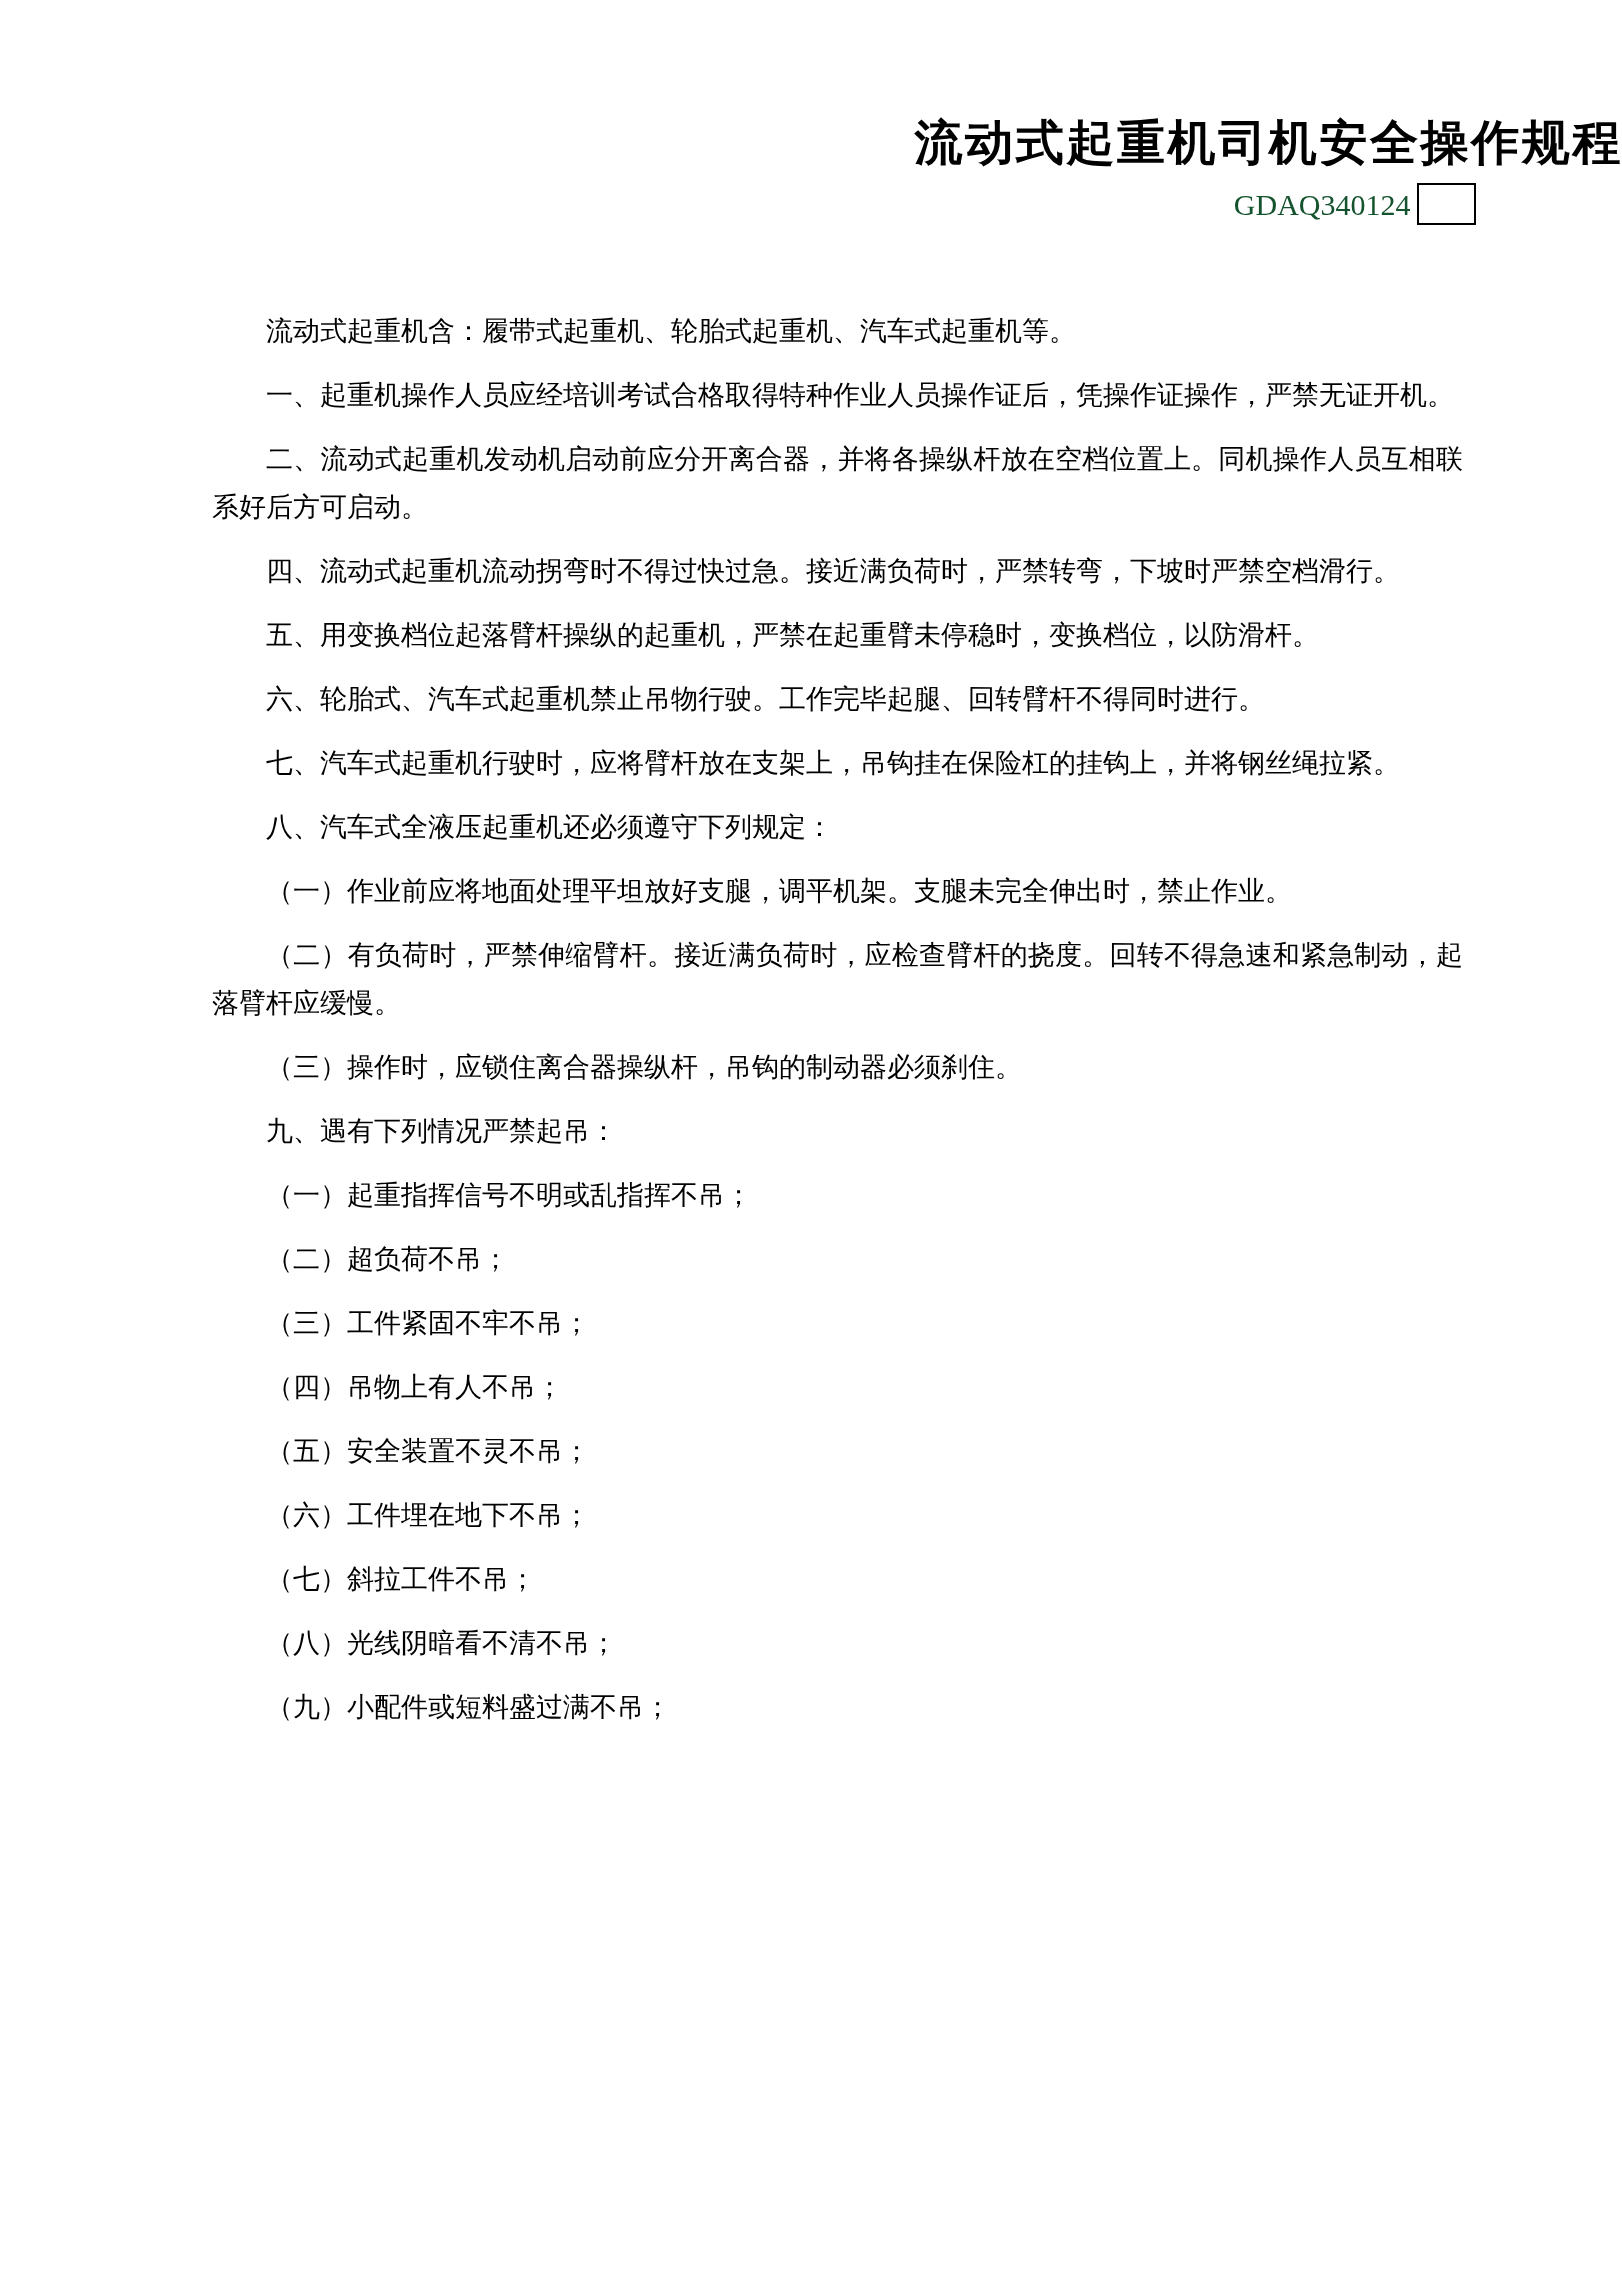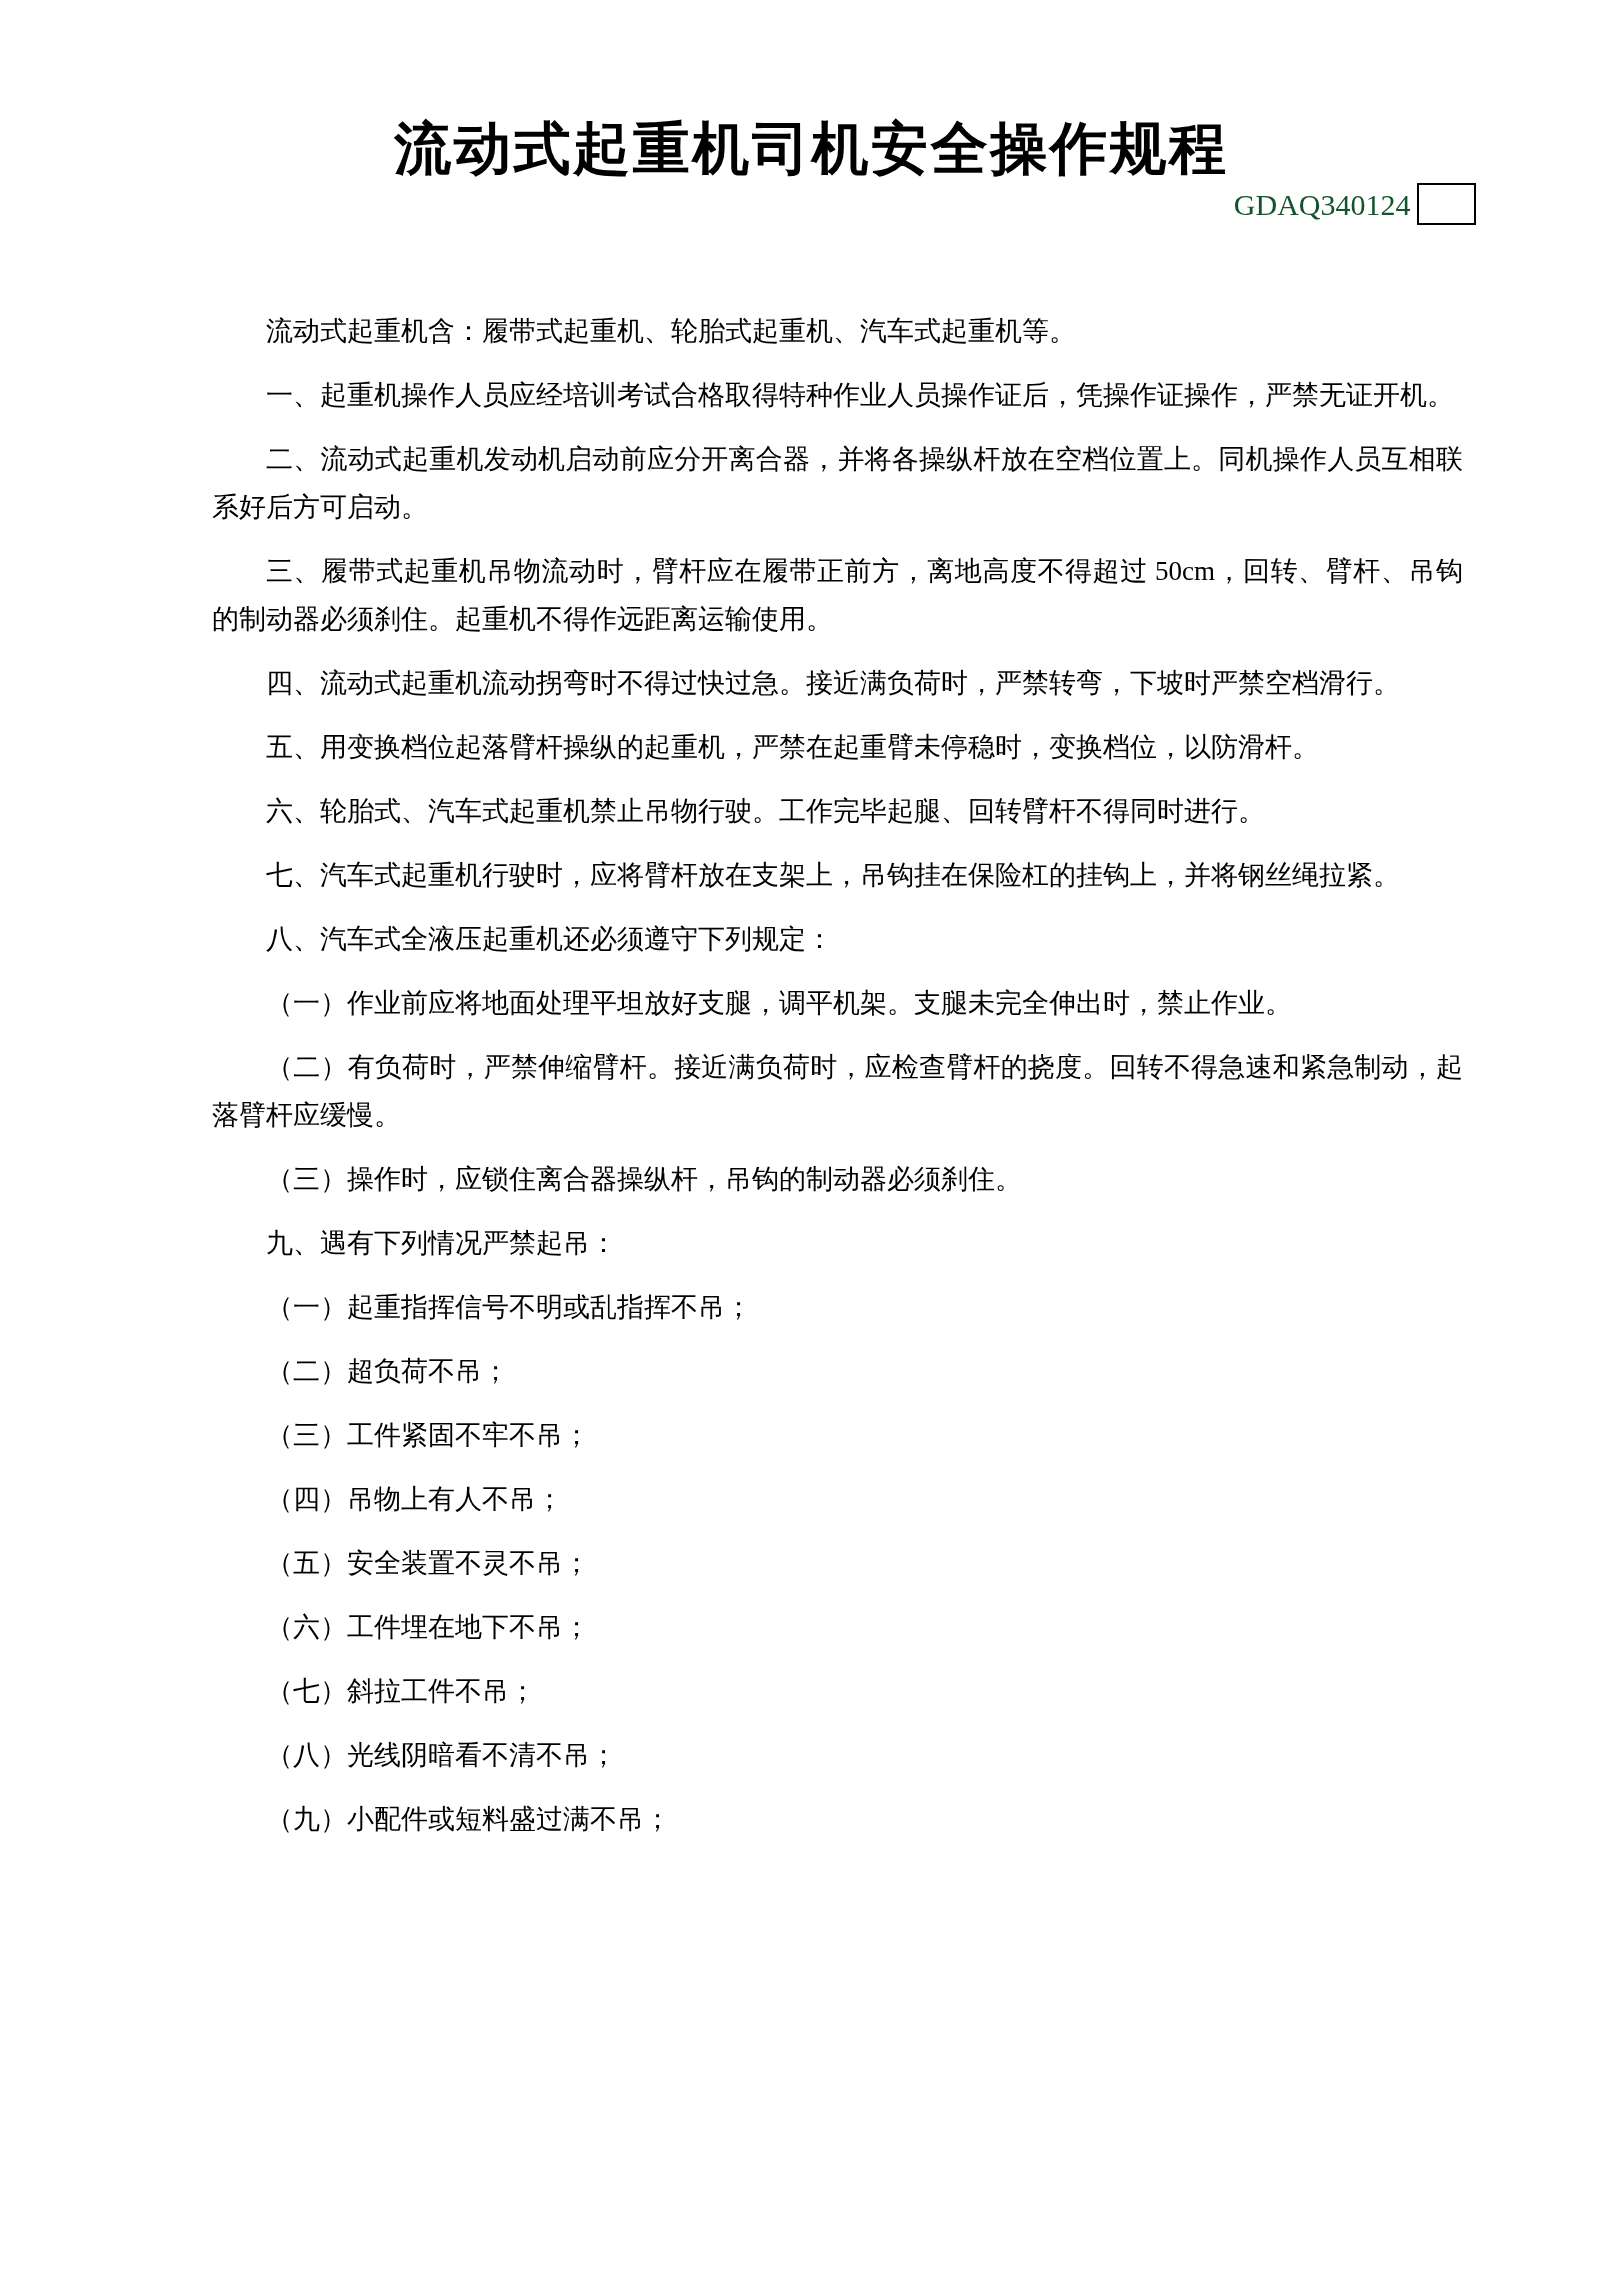--- a/index.html
+++ b/index.html
@@ -15,24 +15,24 @@
     color: #000000;
     font-family: "Liberation Serif", "DejaVu Serif", serif;
     overflow: hidden;
   }
   .title {
     position: absolute;
     top: 111px;
     left: 0;
     width: 100%;
     margin: 0;
-    text-align: center;
+    text-align: right;
     font-family: Liberation Sans, sans-serif;
     font-weight: bold;
-    font-size: 57px;
+    font-size: 48px;
     letter-spacing: 2.6px;
     color: #000000;
   }
   .code-row {
     position: absolute;
     top: 183px;
     right: 147px;
     display: flex;
     align-items: center;
     gap: 6.5px;
@@ -74,21 +74,20 @@
 
   <div class="code-row">
     <span class="doc-code">GDAQ340124</span>
     <span class="code-box"></span>
   </div>
 
   <div class="content">
     <p>流动式起重机含：履带式起重机、轮胎式起重机、汽车式起重机等。</p>
     <p>一、起重机操作人员应经培训考试合格取得特种作业人员操作证后，凭操作证操作，严禁无证开机。</p>
     <p>二、流动式起重机发动机启动前应分开离合器，并将各操纵杆放在空档位置上。同机操作人员互相联系好后方可启动。</p>
-    <p>三、履带式起重机吊物流动时，臂杆应在履带正前方，离地高度不得超过 50cm，回转、臂杆、吊钩的制动器必须刹住。起重机不得作远距离运输使用。</p>
     <p>四、流动式起重机流动拐弯时不得过快过急。接近满负荷时，严禁转弯，下坡时严禁空档滑行。</p>
     <p>五、用变换档位起落臂杆操纵的起重机，严禁在起重臂未停稳时，变换档位，以防滑杆。</p>
     <p>六、轮胎式、汽车式起重机禁止吊物行驶。工作完毕起腿、回转臂杆不得同时进行。</p>
     <p>七、汽车式起重机行驶时，应将臂杆放在支架上，吊钩挂在保险杠的挂钩上，并将钢丝绳拉紧。</p>
     <p>八、汽车式全液压起重机还必须遵守下列规定：</p>
     <p>（一）作业前应将地面处理平坦放好支腿，调平机架。支腿未完全伸出时，禁止作业。</p>
     <p>（二）有负荷时，严禁伸缩臂杆。接近满负荷时，应检查臂杆的挠度。回转不得急速和紧急制动，起落臂杆应缓慢。</p>
     <p>（三）操作时，应锁住离合器操纵杆，吊钩的制动器必须刹住。</p>
     <p>九、遇有下列情况严禁起吊：</p>
     <p>（一）起重指挥信号不明或乱指挥不吊；</p>

